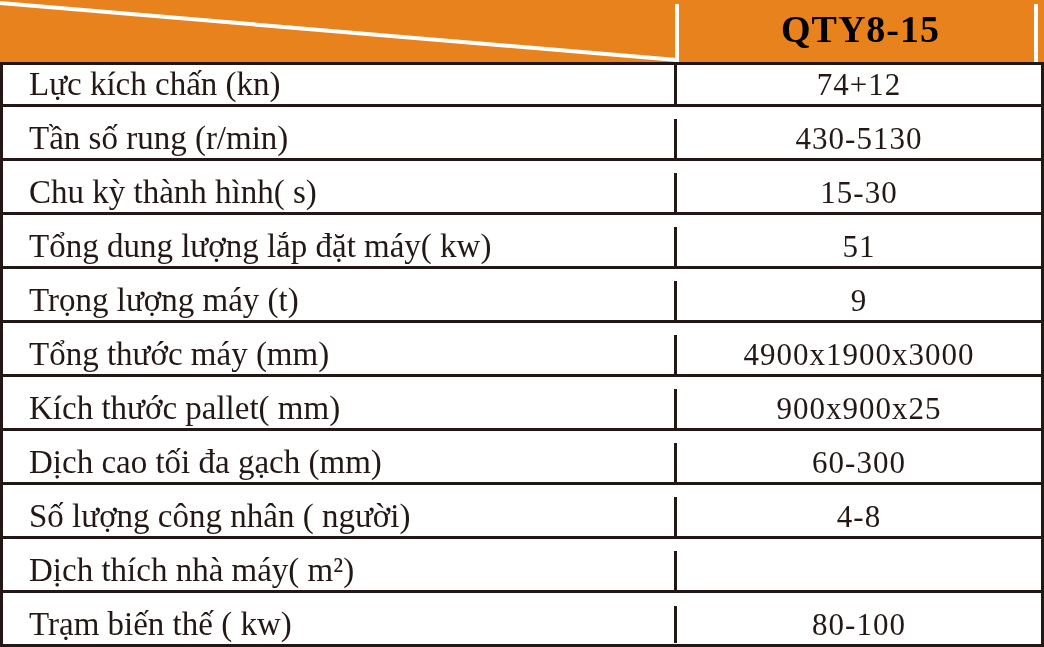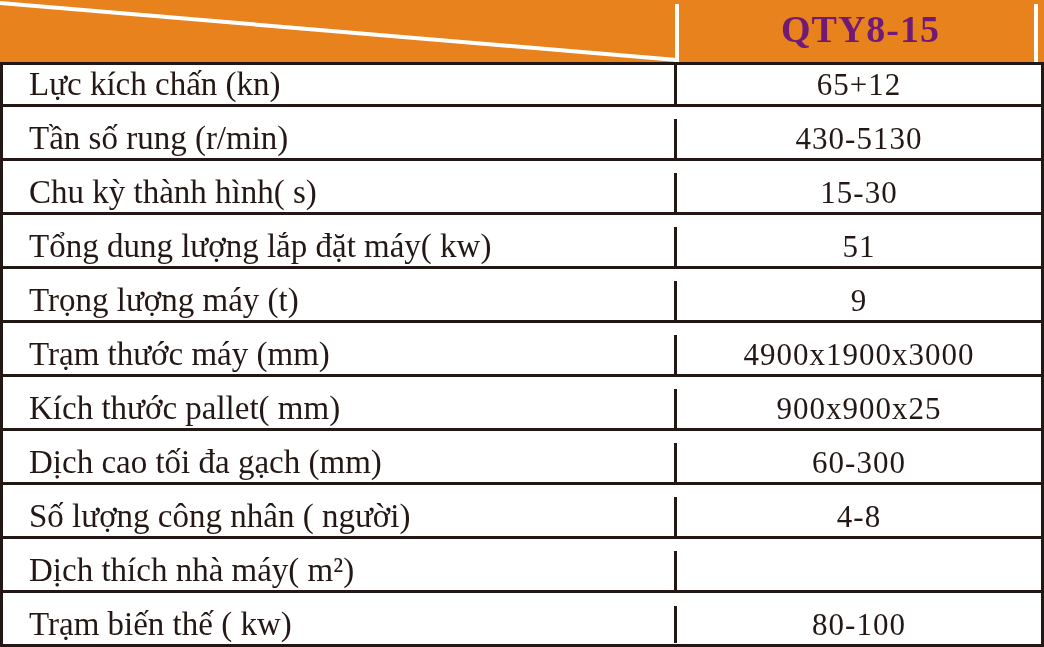--- a/index.html
+++ b/index.html
@@ -31,21 +31,21 @@
     position:absolute;left:0;top:0;
     width:1044px;height:62px;
     display:flex;
   }
   .header-left{width:677px;height:62px;}
   .header-right{
     width:367px;height:62px;
     display:flex;align-items:center;justify-content:center;
   }
   .model-name{
-    color:#701a75;
+    color:#000000;
     font-weight:bold;
     font-size:38px;
     letter-spacing:1px;
     line-height:1;
     padding-bottom:4px;
   }
   
   .tbody{
     position:absolute;left:0;top:62px;
     width:1044px;height:585px;
@@ -98,21 +98,21 @@
       <div class="header-left"></div>
       <div class="header-right">
         <span class="model-name">QTY8-15</span>
       </div>
     </div>
   </div>
 
   <div class="tbody" id="tbody">
     <div class="row">
       <div class="cell label">Lực kích chấn (kn)</div>
-      <div class="cell value">65+12</div>
+      <div class="cell value">74+12</div>
     </div>
 
     <div class="row">
       <div class="cell label">Tần số rung (r/min)</div>
       <div class="cell value">430-5130</div>
     </div>
 
     <div class="row">
       <div class="cell label">Chu kỳ thành hình( s)</div>
       <div class="cell value">15-30</div>
@@ -122,21 +122,21 @@
       <div class="cell label">Tổng dung lượng lắp đặt máy( kw)</div>
       <div class="cell value">51</div>
     </div>
 
     <div class="row">
       <div class="cell label">Trọng lượng máy (t)</div>
       <div class="cell value">9</div>
     </div>
 
     <div class="row">
-      <div class="cell label">Trạm thước máy (mm)</div>
+      <div class="cell label">Tổng thước máy (mm)</div>
       <div class="cell value">4900x1900x3000</div>
     </div>
 
     <div class="row">
       <div class="cell label">Kích thước pallet( mm)</div>
       <div class="cell value">900x900x25</div>
     </div>
 
     <div class="row">
       <div class="cell label">Dịch cao tối đa gạch   (mm)</div>

